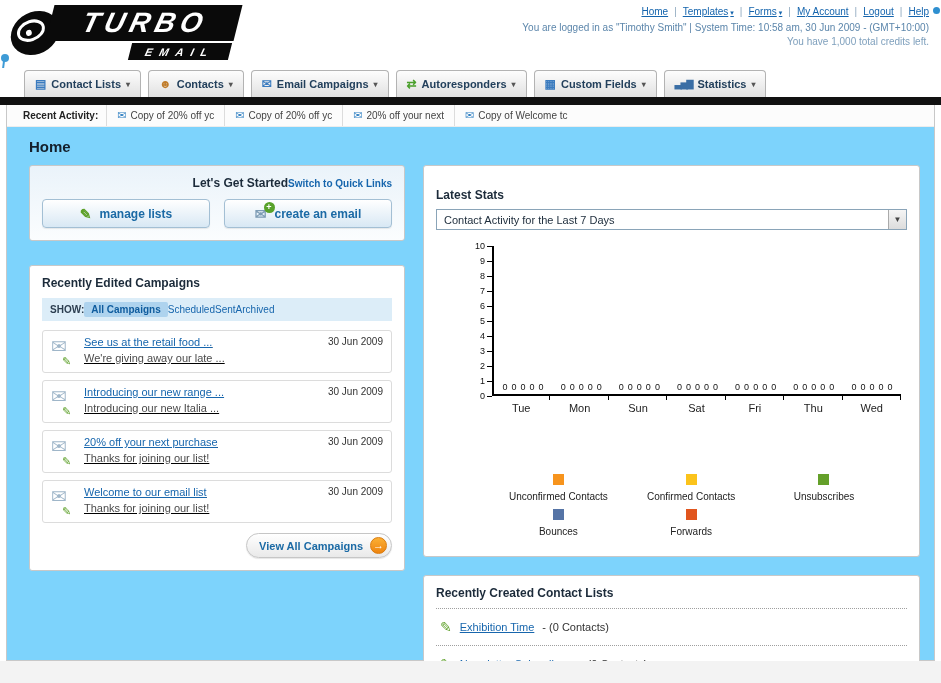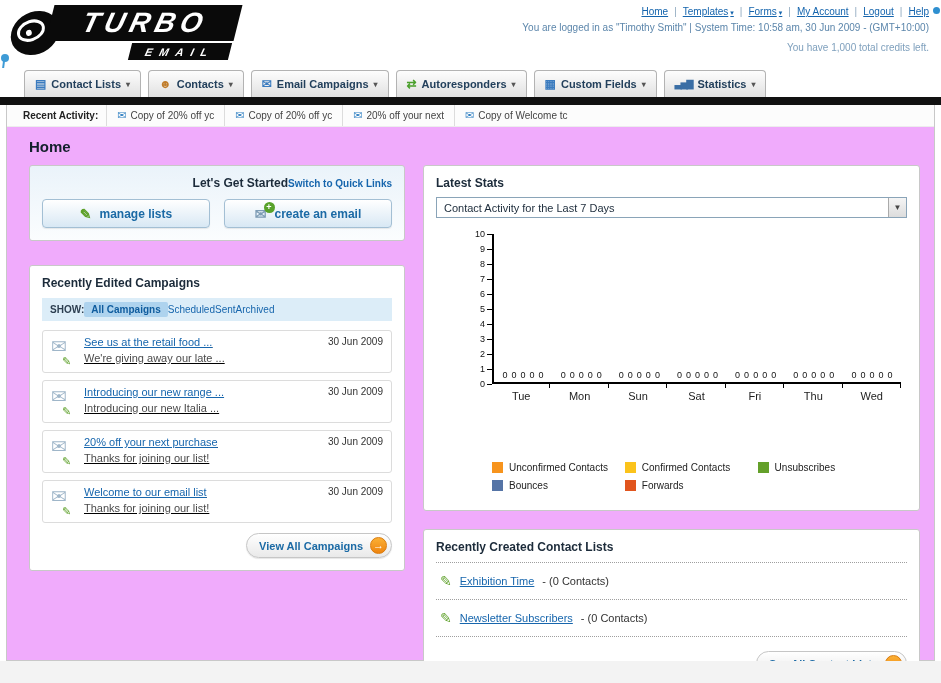--- a/index.html
+++ b/index.html
@@ -30,21 +30,21 @@
   .logo-email-plate { position:absolute; left:120px; top:40px; width:100px; height:17px;
     background:#0a0a0a; transform:skewX(-14deg); display:flex; align-items:center; justify-content:center; }
   .logo-email { color:#fff; font-size:11px; font-weight:bold; font-style:italic; letter-spacing:7px; }
 
   .header-right { position:absolute; top:6px; right:12px; text-align:right; }
   .top-links { font-size:10px; white-space:nowrap; }
   .top-links a { color:#1464ad; text-decoration:underline; }
   .tl-item + .tl-item::before { content:"|"; color:#8fa9bf; margin:0 6px; text-decoration:none; display:inline-block; }
   .link-caret { font-size:7px; color:#1464ad; margin-left:2px; }
   .login-info  { margin-top:5px; font-size:10px; color:#5c86ab; }
-  .credits-info{ margin-top:9px; font-size:10px; color:#7fa0bd; }
+  .credits-info{ margin-top:3px; font-size:10px; color:#7fa0bd; }
 
   .blue-dot-right { position:absolute; right:1px; top:7px; width:7px; height:7px; border-radius:50%; background:#2e8fd0; }
   .blue-dot-left  { position:absolute; left:1px; top:54px; width:8px; height:8px; border-radius:50%; background:#3e9bd6; }
   .deco-line { position:absolute; left:3px; top:61px; width:2px; height:46px; background:#3e9bd6;
     transform:rotate(7deg); transform-origin:top center; }
 
   
   .main-nav { position:absolute; top:68px; left:0; right:0; height:29px; display:flex;
     align-items:flex-end; padding-left:24px; gap:7px; background:#fff; }
   .tab { display:inline-flex; align-items:center; gap:5px; height:27px; padding:0 10px;
@@ -57,21 +57,21 @@
   .icon-email-campaigns { color:#3a7bbf; }
   .icon-autoresponders  { color:#4aa02c; }
   .icon-custom-fields   { color:#3a7bbf; }
   .icon-statistics      { color:#3a6ea5; font-size:9px; letter-spacing:-1px; }
   .tab-caret { font-size:8px; color:#555; }
 
   .black-bar { position:absolute; top:97px; left:0; right:0; height:8px; background:#111; }
 
   
   .main-box { position:absolute; top:105px; left:6px; width:929px; height:556px;
-    border:1px solid #c8c8c8; border-top:none; background:#f0abfc; }
+    border:1px solid #c8c8c8; border-top:none; background:#7dd3fc; }
   .bottom-strip { position:absolute; top:661px; left:0; right:0; bottom:0; background:#f3f3f3; }
 
   .recent-activity { display:flex; align-items:center; height:22px; padding-left:16px;
     font-size:10px; color:#333; background:#fcfcfc; border-bottom:1px solid #ededed; }
   .ra-label { font-weight:bold; margin-right:8px; color:#222; }
   .ra-item { display:flex; align-items:center; gap:4px; padding:0 10px; height:100%;
     border-left:1px solid #dcdcdc; color:#444; cursor:pointer; white-space:nowrap; }
   .ra-envelope { color:#2e7fc2; font-size:11px; }
 
   .page-title { margin:11px 0 10px 22px; font-size:15px; font-weight:bold; color:#14202c; }
@@ -114,21 +114,21 @@
   .cr-sub { font-size:11px; color:#4a4a4a; margin-top:2px; }
   .cr-date { font-size:10px; color:#333; flex:none; }
   .view-all-row { display:flex; justify-content:flex-end; margin-top:10px; }
   .pill-btn { display:inline-flex; align-items:center; gap:7px; border:1px solid #c6c6c6;
     border-radius:13px; background:linear-gradient(#ffffff,#e9e9e9); padding:3px 4px 3px 12px;
     color:#1b6aa5; font-weight:bold; font-size:11px; cursor:pointer; box-shadow:0 1px 1px rgba(0,0,0,.1); }
   .arrow-circle { width:17px; height:17px; border-radius:50%; background:linear-gradient(#fbb034,#ee8410);
     border:1px solid #d97b0d; color:#fff; font-size:11px; line-height:15px; text-align:center; font-weight:bold; }
 
   
-  .stats-panel { padding:10px 12px 12px; }
+  .stats-panel { padding:22px 12px 12px; }
   .select-box { margin-top:7px; height:21px; border:1px solid #8aa4b8; background:#fff; display:flex;
     align-items:center; justify-content:space-between; padding-left:7px; font-size:11px; color:#1c2b3a; cursor:pointer; }
   .select-arrow-btn { width:18px; height:19px; border-left:1px solid #aaa;
     background:linear-gradient(#f5f5f5,#dcdcdc); display:flex; align-items:center; justify-content:center;
     font-size:8px; color:#444; }
 
   .chart-area { position:relative; height:212px; margin-top:16px; }
   .chart-y { position:absolute; left:34px; top:-5px; width:22px; height:160px; display:flex;
     flex-direction:column; justify-content:space-between; }
   .ytick { display:flex; align-items:center; justify-content:flex-end; gap:2px; height:10px; }
@@ -137,21 +137,21 @@
   .chart-plot { position:absolute; left:56px; right:6px; top:0; height:150px;
     border-left:2px solid #000; border-bottom:2px solid #000; display:flex; align-items:flex-end; }
   .bar-group { flex:1; display:flex; flex-direction:column; justify-content:flex-end; align-items:center; }
   .value-labels { display:flex; gap:4px; font-size:9px; color:#111; margin-bottom:2px; }
   .bars { display:flex; align-items:flex-end; gap:1px; }
   .bar { width:6px; display:inline-block; }
   .chart-x-axis { position:absolute; left:56px; right:6px; top:156px; display:flex; }
   .xtick { flex:1; text-align:center; font-size:11px; color:#222; position:relative; }
   .xtick::after { content:""; position:absolute; right:0; top:-6px; width:1px; height:4px; background:#000; }
   .chart-legend { margin:16px 0 0 56px; display:flex; flex-wrap:wrap; }
-  .legend-item { width:32%; display:flex; align-items:center; gap:6px; font-size:10px; color:#222; margin-bottom:7px; }
+  .legend-item { width:32%; display:flex; align-items:center; gap:6px; font-size:10px; color:#222; margin-bottom:7px;flex-direction:column; }
   .legend-swatch { width:11px; height:11px; flex:none; display:inline-block; }
 
   
   .contact-lists-panel { margin-top:18px; padding:10px 12px 12px; }
   .cl-title { border-bottom:1px dotted #9f9f9f; padding-bottom:8px; }
   .cl-item { display:flex; align-items:center; gap:8px; padding:10px 2px 10px 4px;
     border-bottom:1px dotted #9f9f9f; font-size:11px; cursor:pointer; }
   .cl-item:last-of-type { border-bottom:none; }
   .cl-pencil { color:#5da028; font-size:14px; }
   .cl-link { color:#1766ad; text-decoration:underline; }

